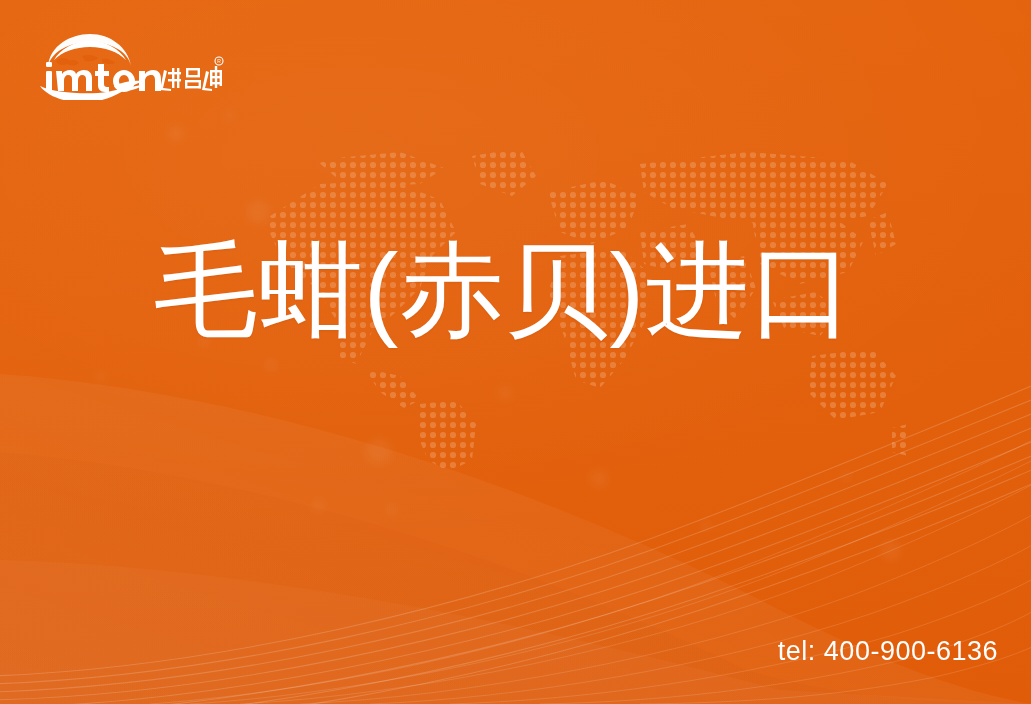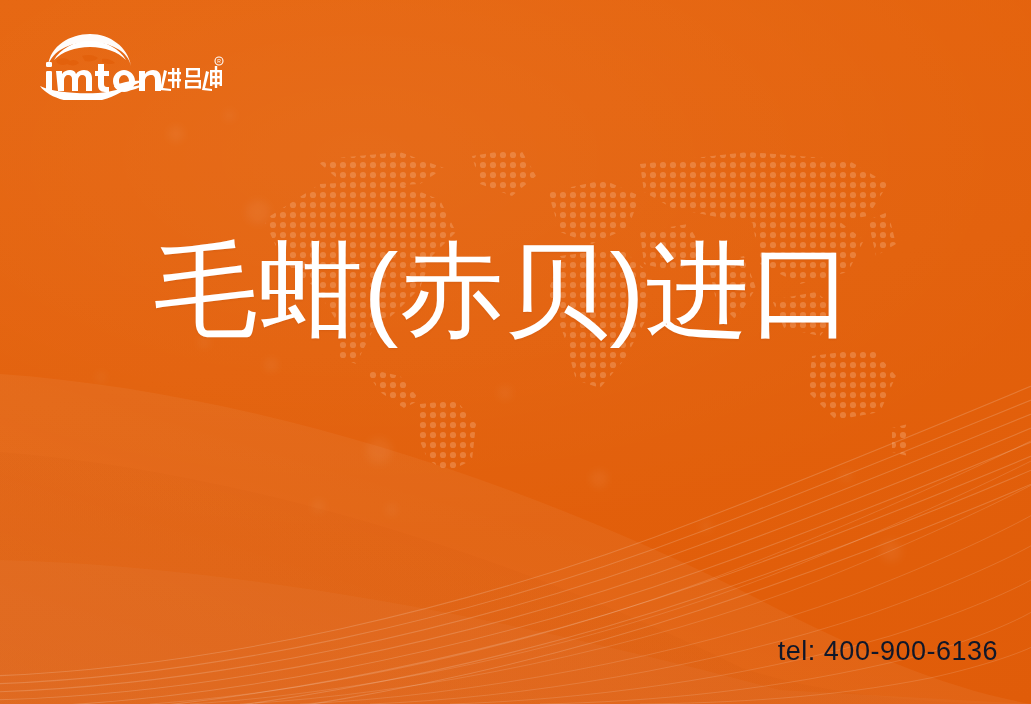--- a/index.html
+++ b/index.html
@@ -84,21 +84,21 @@
     text-shadow: 0 1px 2px rgba(120,40,0,.10);
   }
   .headline .l1 { display:block; }
   .headline .l2 { display:block; }
 
   
   .tel {
     position: absolute;
     right: 33px;
     bottom: 37px;
-    color: #0f172a;
+    color: #ffffff;
     font-size: 27px;
     font-weight: 400;
     letter-spacing: .5px;
     white-space: nowrap;
   }
 </style>
 </head>
 <body>
 
 <div id="banner">

